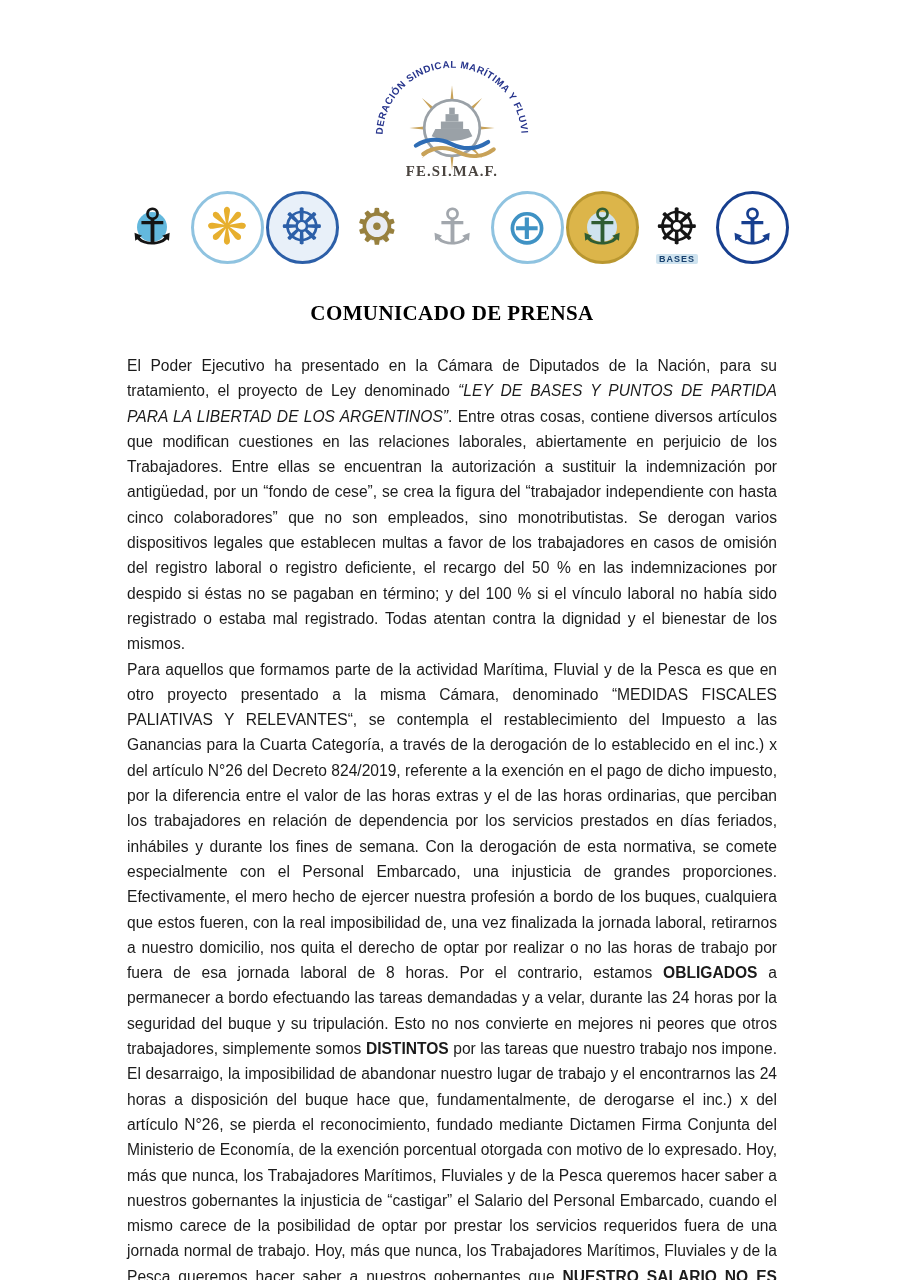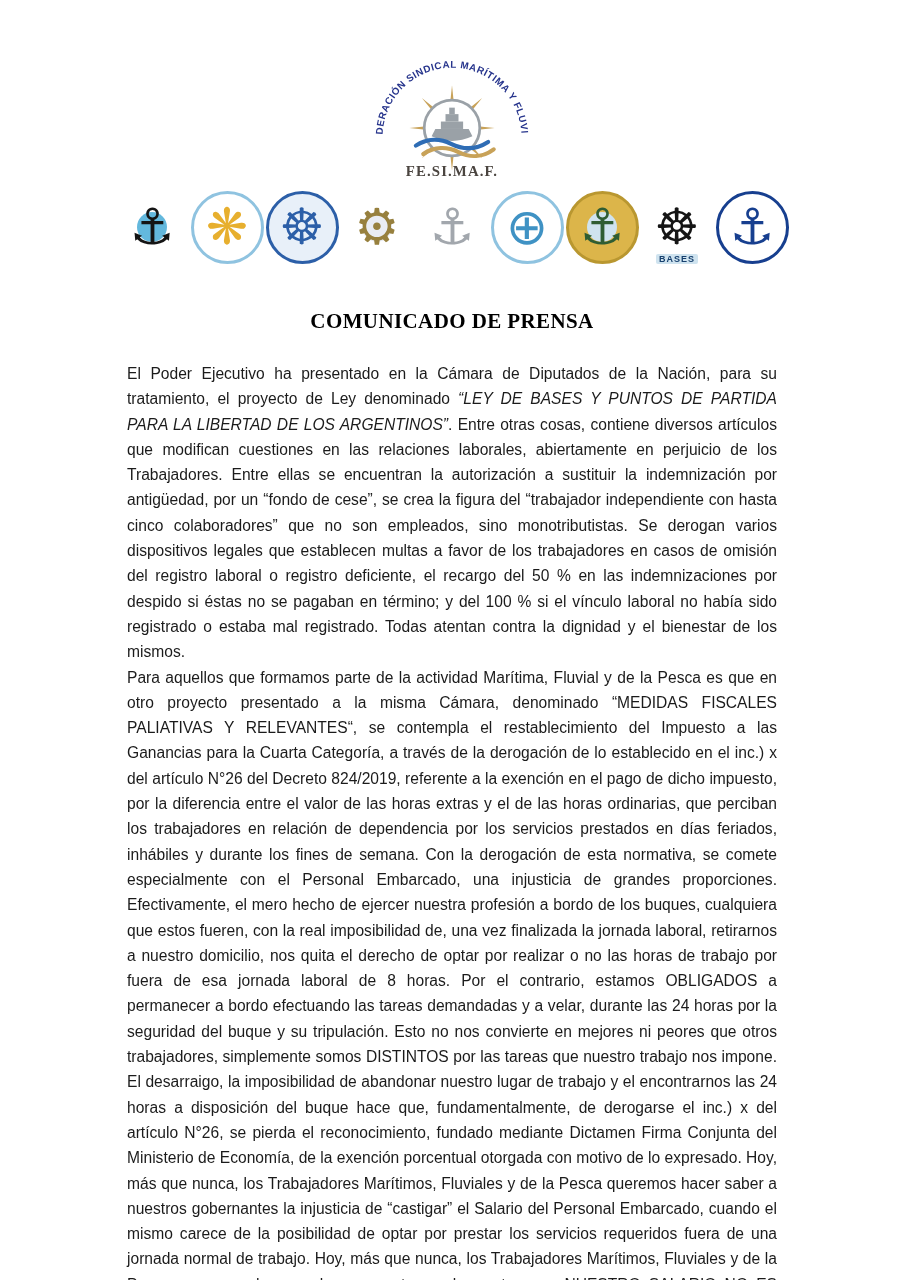--- a/index.html
+++ b/index.html
@@ -25,31 +25,31 @@
     position:absolute;width:30px;height:30px;border-radius:50%;
     top:50%;left:50%;transform:translate(-50%,-50%);z-index:1;
   }
   .ulogo-label{
     position:absolute;bottom:0px;left:50%;transform:translateX(-50%);
     font-size:9px;font-weight:bold;color:#17406e;background:#cfe3ef;
     padding:0 3px;border-radius:2px;z-index:3;letter-spacing:1px;
     font-family:"Liberation Sans",sans-serif;
   }
   .doc-title{
-    text-align:center;margin:36px 0 0 0;
+    text-align:center;margin:28px 0 0 0;
     font-family:"Liberation Serif",serif;font-weight:bold;
     font-size:21px;letter-spacing:0.4px;color:#000000;
   }
   .content{
     width:650px;margin:27px auto 0 auto;
     font-size:15.6px;line-height:25.3px;text-align:justify;color:#1b1b1b;
   }
   .content p{margin:0;}
   .content em{font-style:italic;}
-  .content strong{font-weight:normal;}
+  .content strong{font-weight:bold;}
 </style>
 </head>
 <body>
 
 <div class="page">
 
   <svg class="top-logo" width="232" height="139" viewBox="0 0 250 150">
     <defs>
       <path id="arcpath" d="M 50 105 A 75 75 0 0 1 200 105"></path>
       <polygon id="ray" points="125,49 120.8,89 125,95 129.2,89"></polygon>

